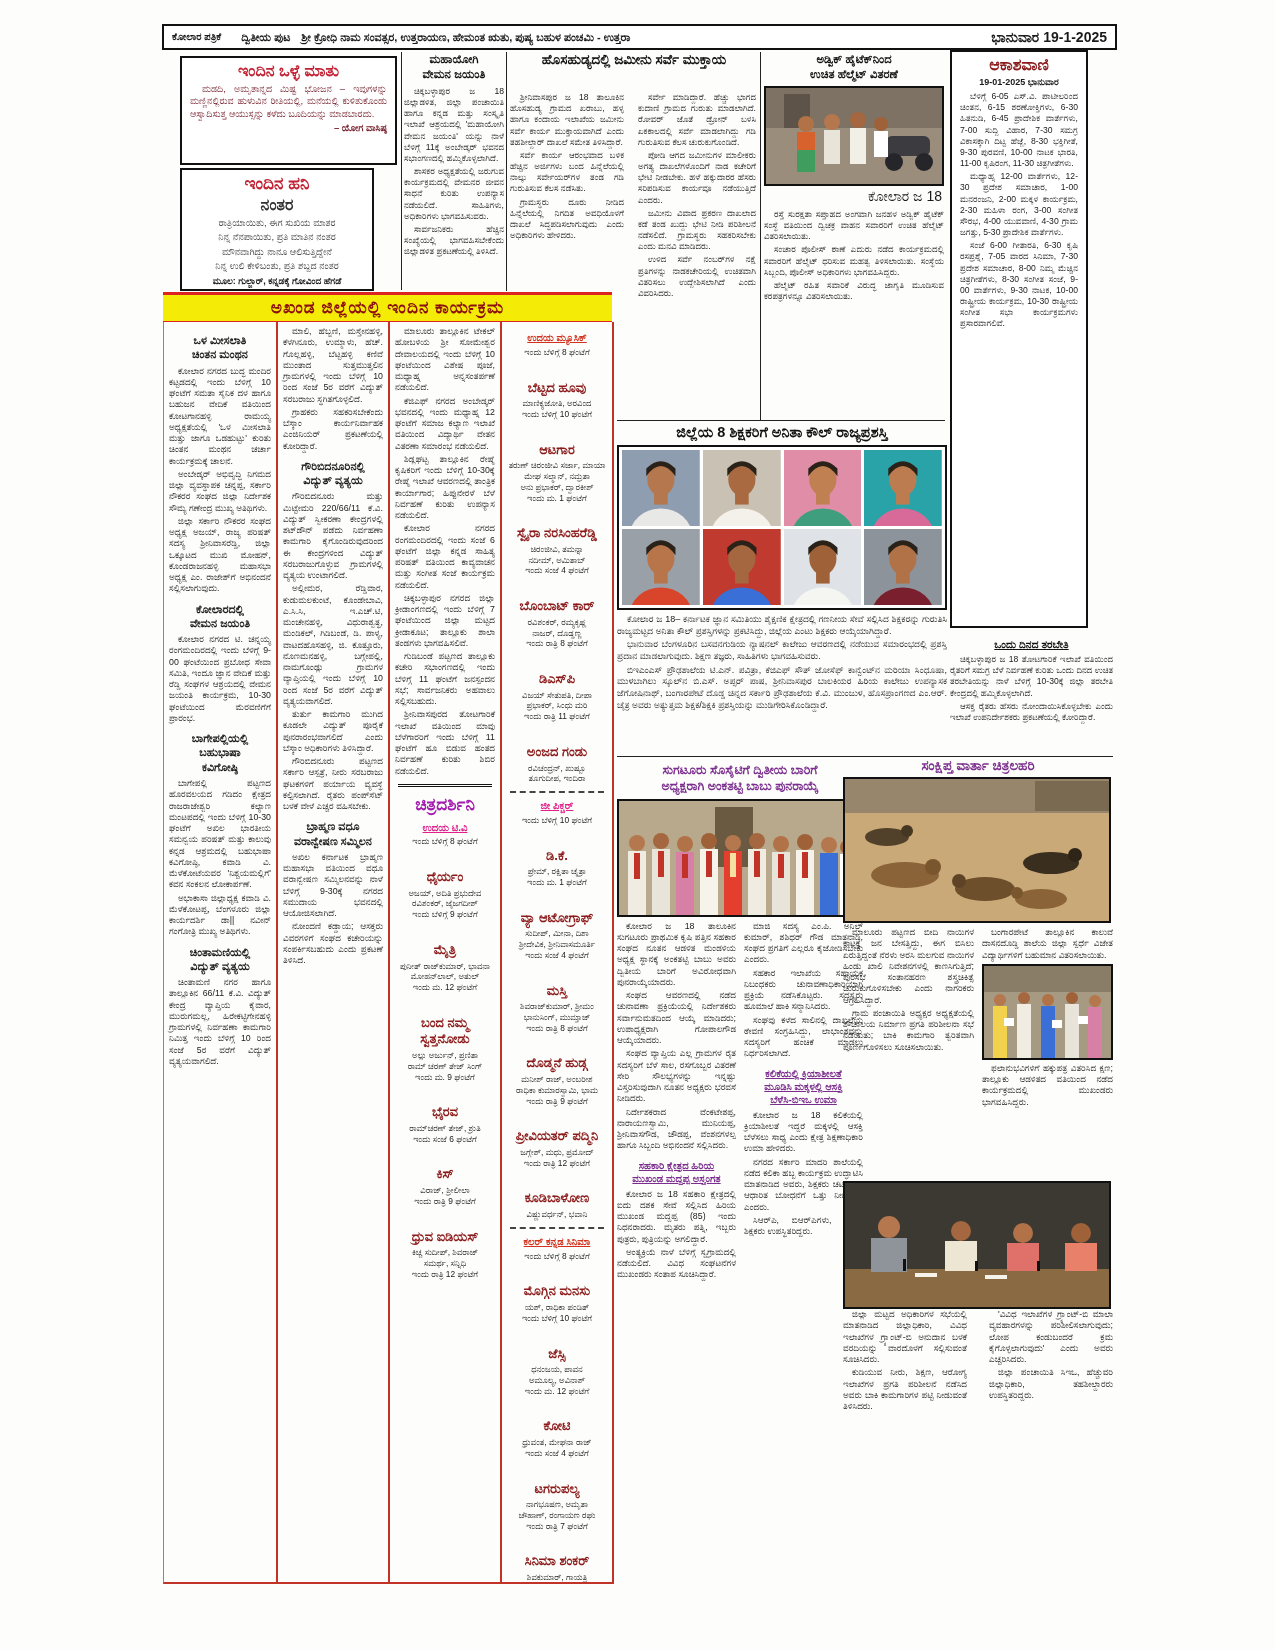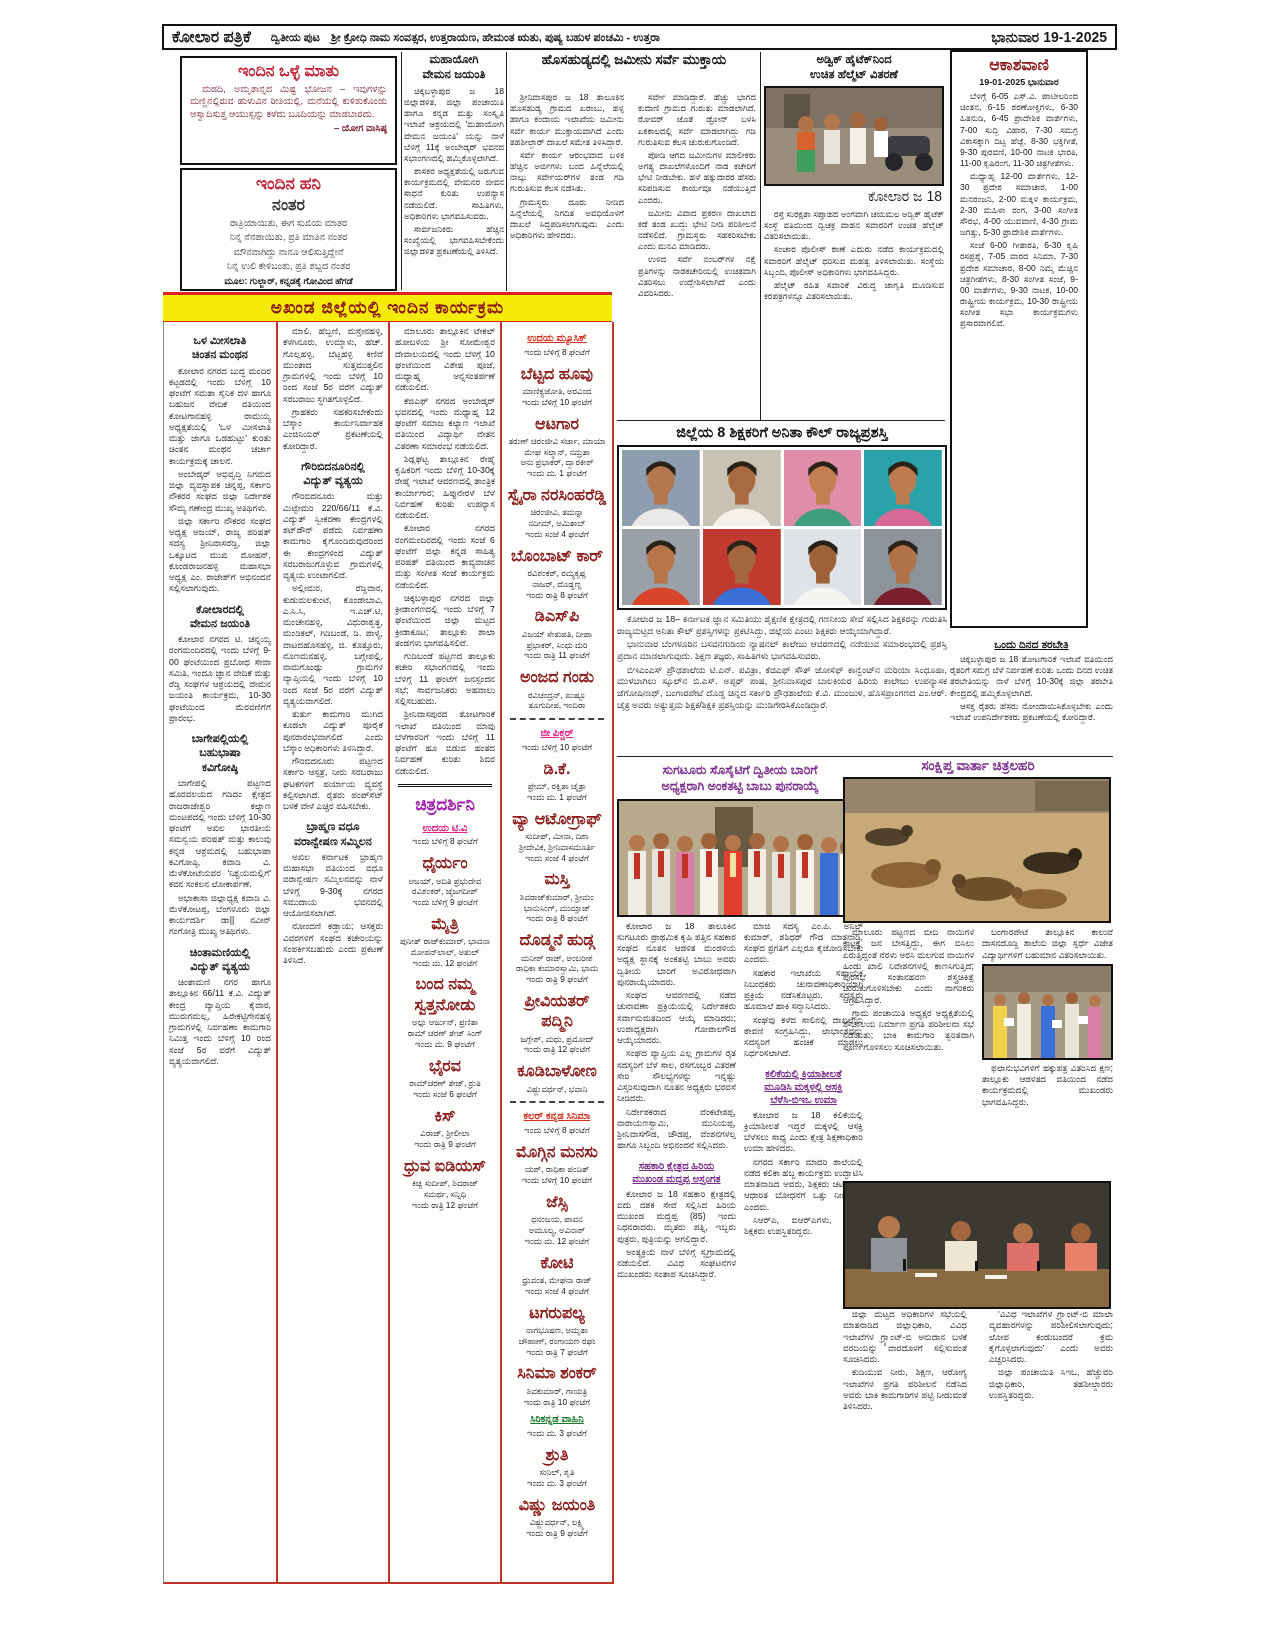--- a/index.html
+++ b/index.html
@@ -2,30 +2,30 @@
 <html><head>
 <meta charset="utf-8">
 <style>
   html,body{margin:0;padding:0;background:#e9e7e2;}
   .page{position:relative;width:1275px;height:1650px;background:#fdfdfb;overflow:hidden;
         font-family:"Liberation Sans",sans-serif;color:#1a1a1a;}
   .abs{position:absolute;}
   
   .masthead{left:162px;top:24px;width:935px;height:22px;border:2px solid #111;
     display:flex;align-items:center;padding:0 8px;gap:20px;background:#fff;}
-  .mh-paper{font-weight:bold;font-size:16px;}
+  .mh-paper{font-weight:bold;font-size:10px;}
   .mh-alm{font-size:11px;font-weight:bold;flex:1;}
   .mh-date{font-weight:bold;font-size:14px;white-space:nowrap;}
   
   .fbox{border:2px solid #111;background:#fff;padding:4px 8px;box-sizing:border-box;}
   .gw{left:180px;top:56px;width:217px;height:109px;}
   .gw-title{color:#c22335;font-weight:bold;font-size:16px;text-align:center;margin:0 0 3px;}
   .gw-body{color:#77222e;font-size:9.5px;line-height:1.3;text-align:justify;text-indent:12px;margin:0;}
   .gw-auth{color:#77222e;font-size:9.5px;font-weight:bold;text-align:right;margin:2px 0 0;}
-  .hani{left:180px;top:168px;width:217px;height:123px;text-align:center;}
+  .hani{left:180px;top:168px;width:194px;height:123px;text-align:center;}
   .hani-title{color:#c22335;font-weight:bold;font-size:17px;margin:0;}
   .hani-sub{font-weight:bold;font-size:16px;color:#333;margin:2px 0;}
   .hani-line{font-size:9.5px;color:#3a3a3a;line-height:1.5;}
   .hani-src{font-size:9px;font-weight:bold;margin-top:3px;}
   
   .atitle{font-weight:bold;text-align:center;white-space:pre-line;color:#111;}
   .bp{font-size:8.6px;line-height:1.3;text-align:justify;text-indent:10px;margin:0 0 2px;}
   .col-clip{overflow:hidden;}
   
   .vemana{left:404px;top:52px;width:100px;height:240px;}
@@ -55,21 +55,21 @@
   .lcol+.lcol{border-left:2px solid #c23327;}
   .it{margin:0 0 2px;}
   .it[data-k="p"]{text-align:justify;text-indent:9px;}
   .it[data-k="h"]{font-weight:bold;text-align:center;font-size:11px;line-height:1.3;margin:7px 0 4px;white-space:pre-line;}
   .it[data-k="ph"]{font-weight:bold;text-align:center;font-size:10px;line-height:1.3;color:#7b2e8e;
       text-decoration:underline;margin:7px 0 4px;white-space:pre-line;}
   .it[data-k="bigh"]{font-weight:bold;text-align:center;font-size:17px;color:#a21caf;margin:6px 0 2px;}
   .it[data-k="ch"]{font-weight:bold;text-align:center;font-size:10px;color:#d2321e;text-decoration:underline;margin-top:6px;}
   .it[data-k="ch2"]{font-weight:bold;text-align:center;font-size:10px;color:#e0218a;text-decoration:underline;margin-top:6px;}
   .it[data-k="ch3"]{font-weight:bold;text-align:center;font-size:10px;color:#1a7a2a;text-decoration:underline;margin-top:6px;}
-  .it[data-k="mt"]{font-weight:bold;text-align:center;font-size:16px;color:#8b1a1a;margin-top:6px;}
+  .it[data-k="mt"]{font-weight:bold;text-align:center;font-size:13px;color:#8b1a1a;margin-top:22px;}
   .it[data-k="ml"]{text-align:center;font-size:8.4px;white-space:pre-line;}
   .it[data-k="dash"]{border-top:2px dashed #444;margin:7px 3px;}
   .it[data-k="dbl"]{border-top:3px double #111;margin:7px 3px;}
   
   .teachers{left:617px;top:424px;width:330px;height:332px;}
   .teachers .atitle{font-size:14.5px;margin-bottom:4px;}
   .tgrid{display:grid;grid-template-columns:repeat(4,1fr);gap:3px;border:2px solid #111;padding:3px;background:#fff;}
   .tphoto{height:76px;overflow:hidden;}
   .tphoto svg{width:100%;height:100%;display:block;}
   .tea-text{margin-top:4px;height:126px;overflow:hidden;}
@@ -165,21 +165,21 @@
           <rect x="84" y="40" width="16" height="36" fill="#f2efe6"></rect>
         <circle cx="40" cy="36" r="8" fill="#b07246"></circle>
           <rect x="31" y="44" width="18" height="40" fill="#d8622e"></rect>
         <rect x="31" y="62" width="18" height="22" fill="#3f9e5d"></rect>
         <circle cx="115" cy="36" r="7" fill="#9f6238"></circle>
           <rect x="108" y="43" width="14" height="26" fill="#ffffff"></rect>
       </svg>
     </div>
     <p class="pcap">ಕೋಲಾರ ಜ 18</p>
     <div>
-        <p class="bp">ರಸ್ತೆ ಸುರಕ್ಷತಾ ಸಪ್ತಾಹದ ಅಂಗವಾಗಿ ಚಯಮಲ ಅಡ್ವಿಕ್ ಹೈಟೆಕ್ ಸಂಸ್ಥೆ ವತಿಯಿಂದ ದ್ವಿಚಕ್ರ ವಾಹನ ಸವಾರರಿಗೆ ಉಚಿತ ಹೆಲ್ಮೆಟ್ ವಿತರಿಸಲಾಯಿತು.</p>
+        <p class="bp">ರಸ್ತೆ ಸುರಕ್ಷತಾ ಸಪ್ತಾಹದ ಅಂಗವಾಗಿ ಜನಹಳ ಅಡ್ವಿಕ್ ಹೈಟೆಕ್ ಸಂಸ್ಥೆ ವತಿಯಿಂದ ದ್ವಿಚಕ್ರ ವಾಹನ ಸವಾರರಿಗೆ ಉಚಿತ ಹೆಲ್ಮೆಟ್ ವಿತರಿಸಲಾಯಿತು.</p>
         <p class="bp">ಸಂಚಾರ ಪೊಲೀಸ್ ಠಾಣೆ ಎದುರು ನಡೆದ ಕಾರ್ಯಕ್ರಮದಲ್ಲಿ ಸವಾರರಿಗೆ ಹೆಲ್ಮೆಟ್ ಧರಿಸುವ ಮಹತ್ವ ತಿಳಿಸಲಾಯಿತು. ಸಂಸ್ಥೆಯ ಸಿಬ್ಬಂದಿ, ಪೊಲೀಸ್ ಅಧಿಕಾರಿಗಳು ಭಾಗವಹಿಸಿದ್ದರು.</p>
         <p class="bp">ಹೆಲ್ಮೆಟ್ ರಹಿತ ಸವಾರಿಕೆ ವಿರುದ್ಧ ಜಾಗೃತಿ ಮೂಡಿಸುವ ಕರಪತ್ರಗಳನ್ನೂ ವಿತರಿಸಲಾಯಿತು.</p>
       </div>
   </div>
 
   <div class="abs fbox akash col-clip">
     <p class="akash-title">ಆಕಾಶವಾಣಿ</p>
     <p class="akash-head">19-01-2025 ಭಾನುವಾರ</p>
     <div>
         <p class="bp">ಬೆಳಿಗ್ಗೆ 6-05 ಎಸ್.ವಿ. ಪಾಟೀಲರಿಂದ ಚಿಂತನ, 6-15 ಶರಣೋಕ್ತಿಗಳು, 6-30 ಹಿತನುಡಿ, 6-45 ಪ್ರಾದೇಶಿಕ ವಾರ್ತೆಗಳು, 7-00 ಸುದ್ದಿ ವಿಹಾರ, 7-30 ಸಮಗ್ರ ವಿಕಾಸಕ್ಕಾಗಿ ದಿಟ್ಟ ಹೆಜ್ಜೆ, 8-30 ಭಕ್ತಿಗೀತೆ, 9-30 ಪುರವಣಿ, 10-00 ನಾಟಕ ಭಾರತಿ, 11-00 ಕೃಷಿರಂಗ, 11-30 ಚಿತ್ರಗೀತೆಗಳು.</p>

